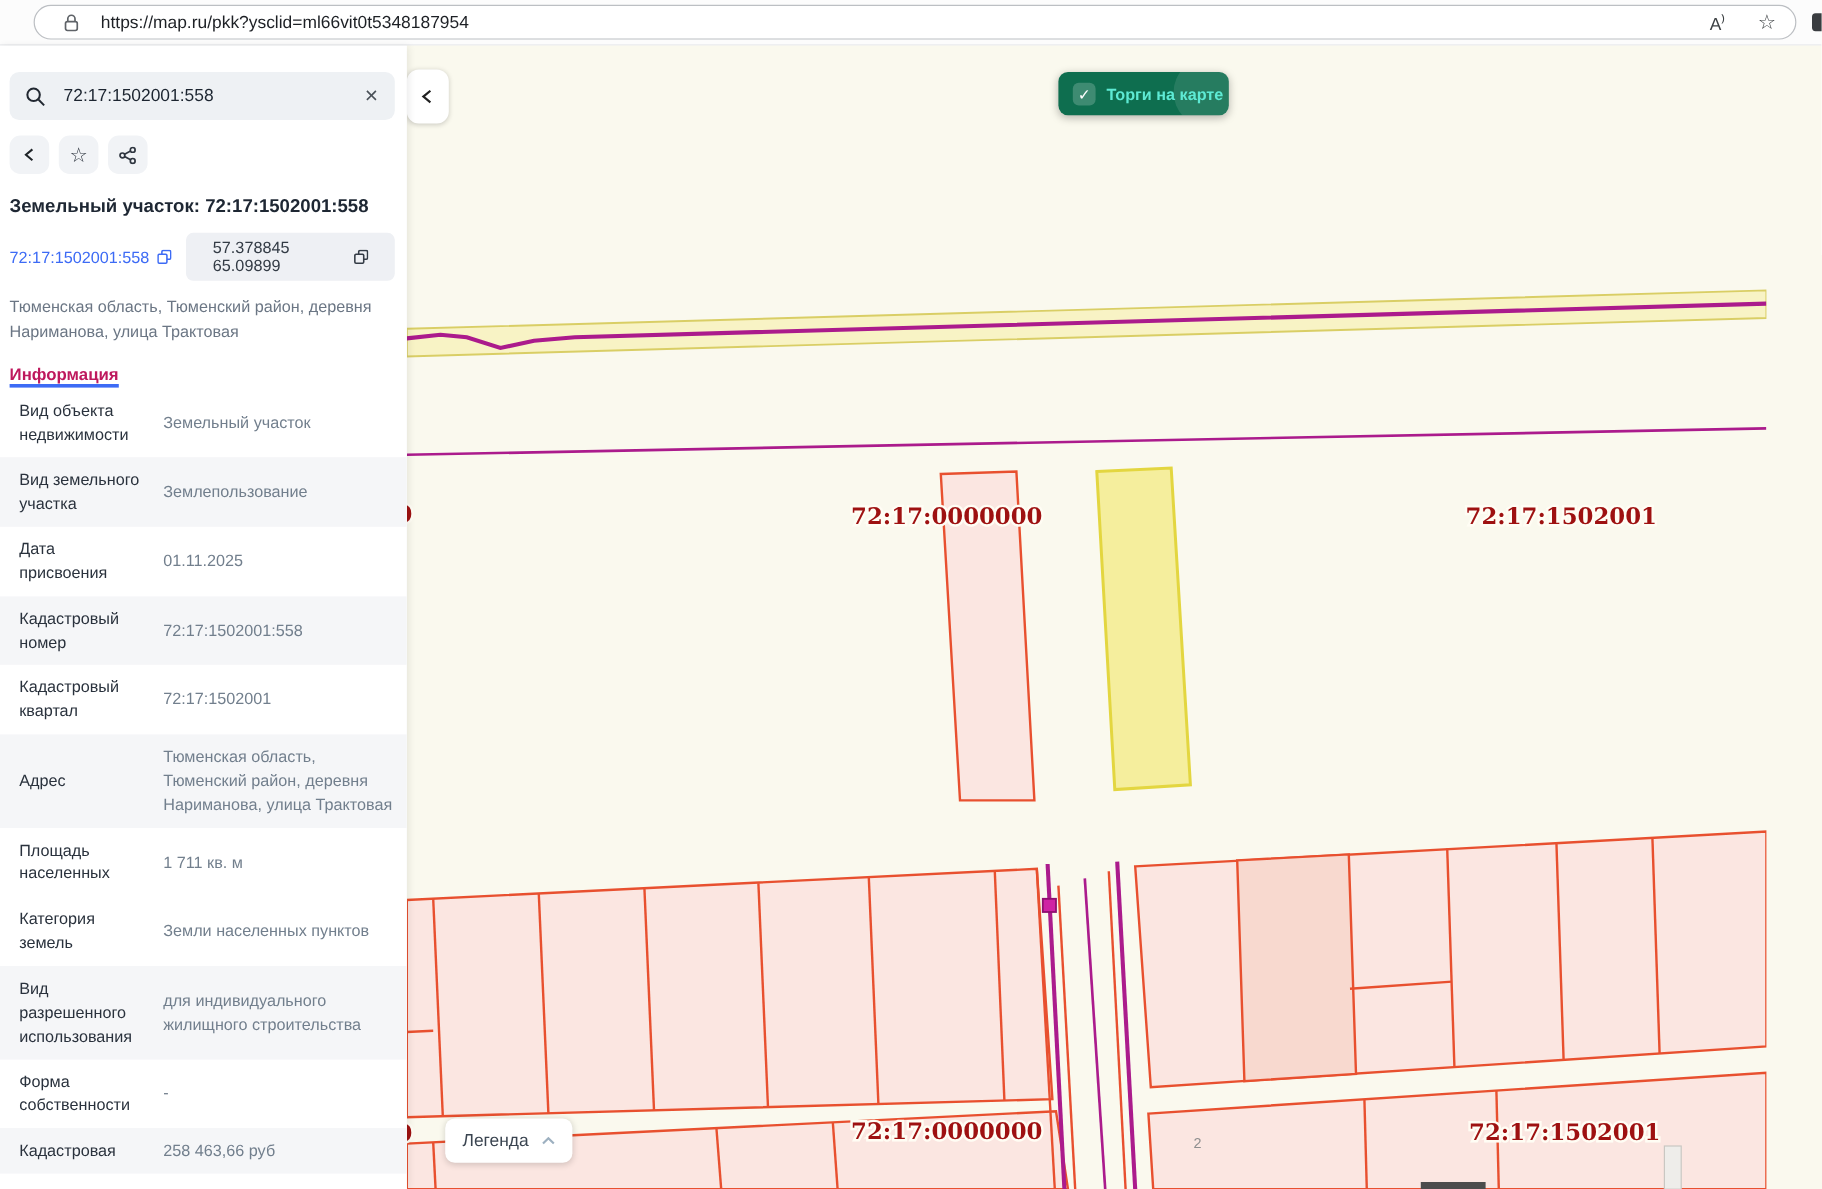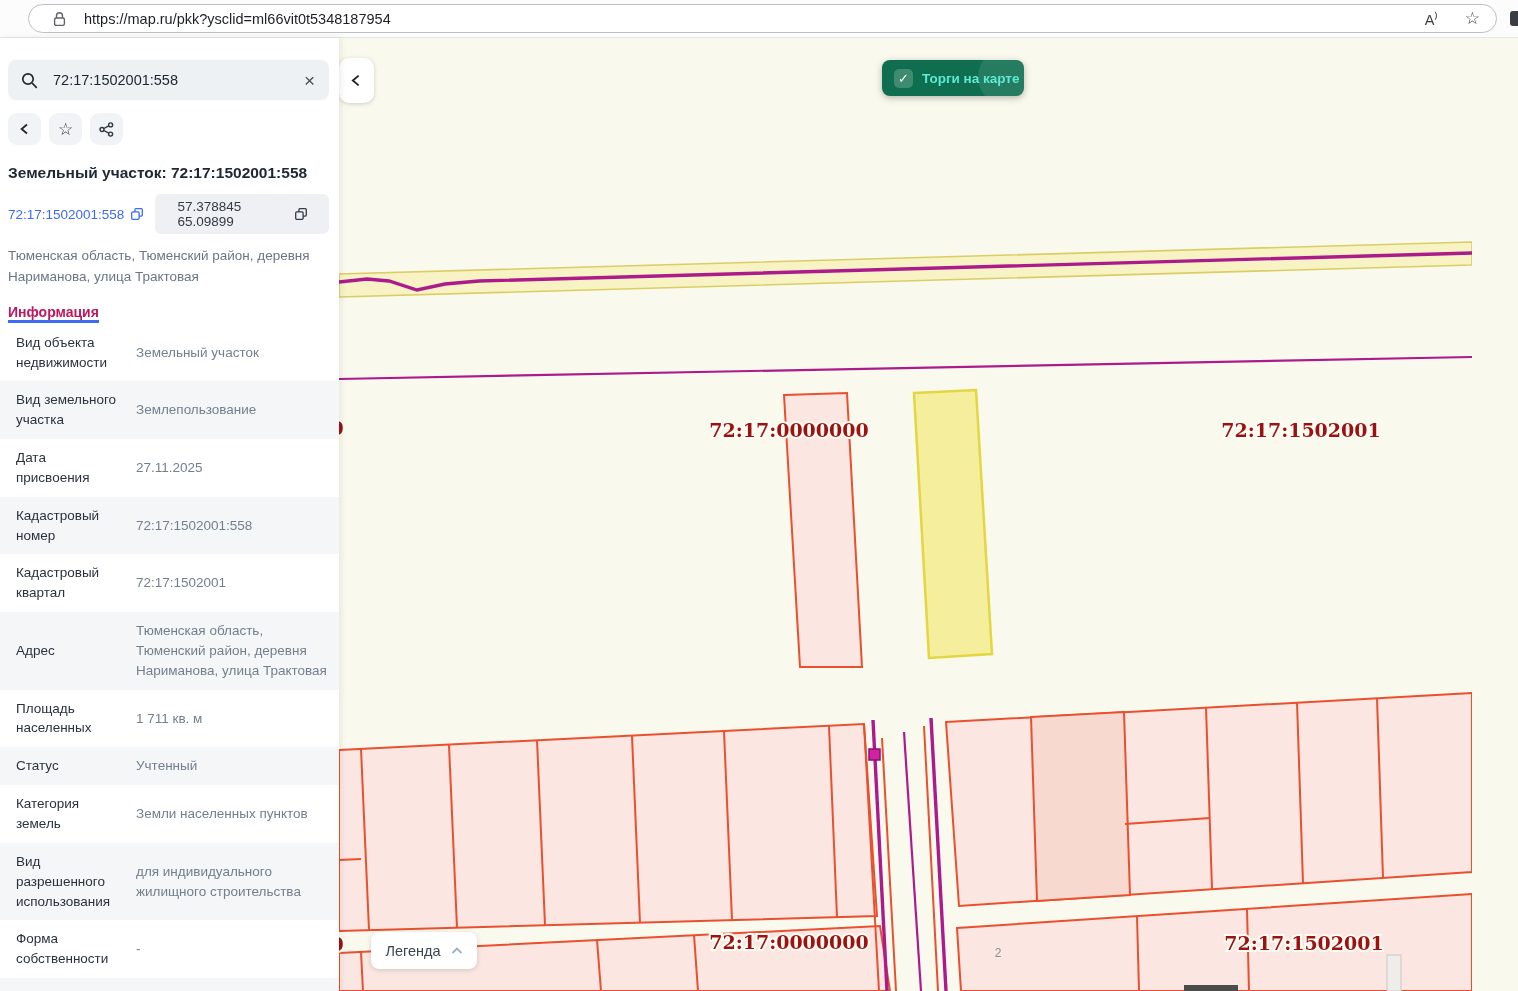--- a/index.html
+++ b/index.html
@@ -159,41 +159,37 @@
       <div class="info-row">
         <div class="info-label">Вид объекта недвижимости</div>
         <div class="info-value">Земельный участок</div>
       </div>
       <div class="info-row alt">
         <div class="info-label">Вид земельного участка</div>
         <div class="info-value">Землепользование</div>
       </div>
       <div class="info-row">
         <div class="info-label">Дата присвоения</div>
-        <div class="info-value">27.11.2025</div>
+        <div class="info-value">01.11.2025</div>
       </div>
       <div class="info-row alt">
         <div class="info-label">Кадастровый номер</div>
         <div class="info-value">72:17:1502001:558</div>
       </div>
       <div class="info-row">
         <div class="info-label">Кадастровый квартал</div>
         <div class="info-value">72:17:1502001</div>
       </div>
       <div class="info-row alt">
         <div class="info-label">Адрес</div>
         <div class="info-value">Тюменская область, Тюменский район, деревня Нариманова, улица Трактовая</div>
       </div>
       <div class="info-row">
         <div class="info-label">Площадь населенных</div>
         <div class="info-value">1 711 кв. м</div>
-      </div>
-      <div class="info-row alt">
-        <div class="info-label">Статус</div>
-        <div class="info-value">Учтенный</div>
       </div>
       <div class="info-row">
         <div class="info-label">Категория земель</div>
         <div class="info-value">Земли населенных пунктов</div>
       </div>
       <div class="info-row alt">
         <div class="info-label">Вид разрешенного использования</div>
         <div class="info-value">для индивидуального жилищного строительства</div>
       </div>
       <div class="info-row">

